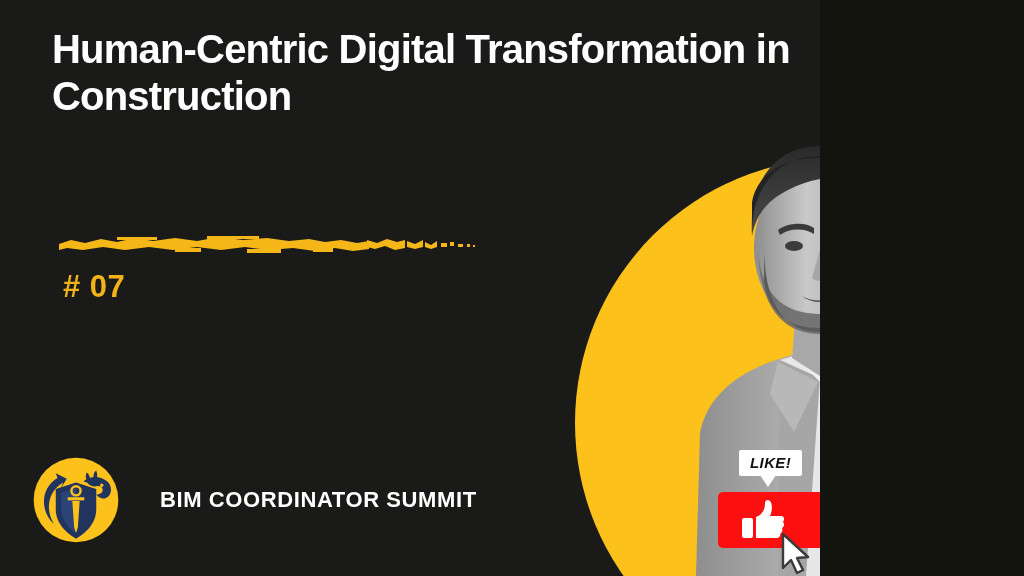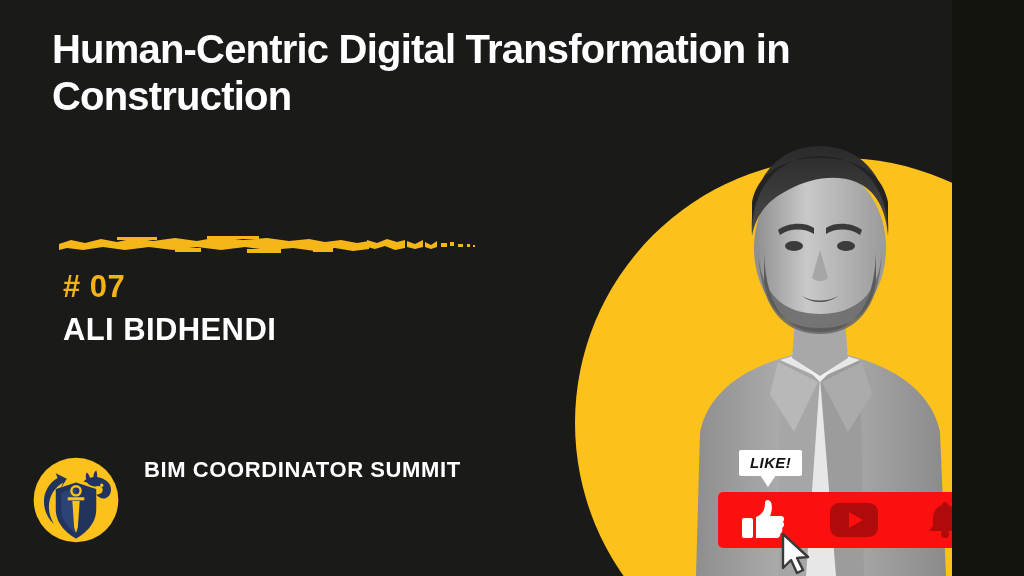--- a/index.html
+++ b/index.html
@@ -6,21 +6,21 @@
 
   html, body {
     width:1024px; height:576px;
     background:#14140f;
     font-family:"Liberation Sans", sans-serif;
     overflow:hidden;
   }
 
   .slide {
     position:relative;
-    width:952px; height:576px;
+    width:820px; height:576px;
     background:#1a1a18;
     overflow:hidden;
   }
 
   
   .yellow-circle {
     position:absolute;
     left:575px; top:158px;
     width:530px; height:530px;
     border-radius:50%;
@@ -72,21 +72,22 @@
     font-size:31px;
     font-weight:bold;
     letter-spacing:0.4px;
   }
 
   
   .brand {
     position:absolute;
     left:30px; top:454px;
     display:flex;
-    gap:22px;
+    align-items:center;
+    gap:38px;
   }
   .brand-logo { width:92px; height:92px; flex:0 0 auto; }
   .brand-logo svg { display:block; width:100%; height:100%; }
   .brand-text {
     color:#ffffff;
     font-size:22px;
     font-weight:bold;
     line-height:1.42;
     letter-spacing:0.6px;
   }
@@ -218,21 +219,20 @@
         <rect x="190" y="21" width="34" height="4"></rect>
         <rect x="256" y="20" width="20" height="4"></rect>
         <rect x="60" y="9" width="40" height="3"></rect>
         <rect x="150" y="8" width="52" height="3"></rect>
       </g>
     </svg>
   </div>
 
   <div class="episode-no"># 07</div>
 
-  <div class="speaker-name">ALI BIDHENDI</div>
 
   <div class="brand">
     <div class="brand-logo">
       <svg viewBox="0 0 100 100" xmlns="http://www.w3.org/2000/svg">
         <circle cx="50" cy="50" r="46" fill="#FDC11C"></circle>
 
         <path d="M30 26 C12 36 10 62 26 76 C16 60 20 40 36 31 L33 38 L40 27 L28 21 Z" fill="#20345E"></path>
 
         <path d="M28 38 L50 31 L72 38 L72 60 C72 76 60 86 50 92 C40 86 28 76 28 60 Z" fill="#20345E"></path>
         <path d="M34 42 L50 37 L50 86 C42 81 34 72 34 60 Z" fill="#2b4375"></path>

